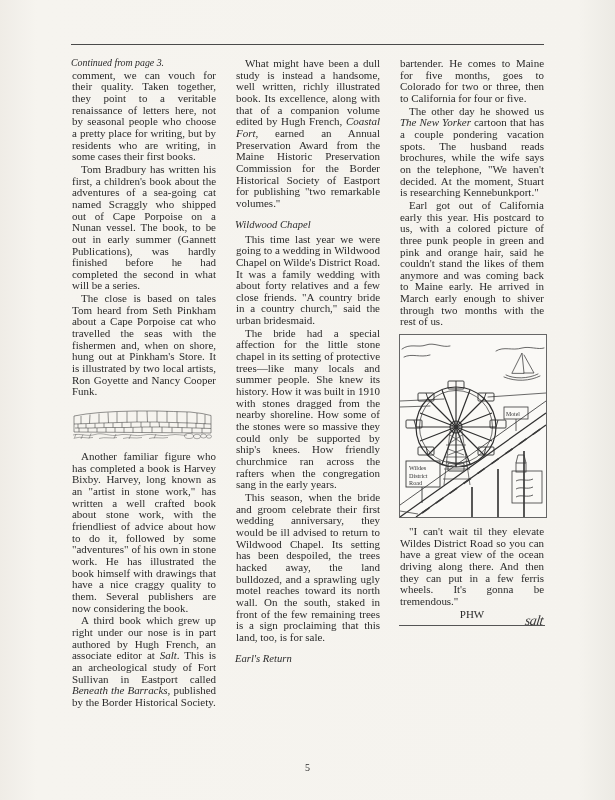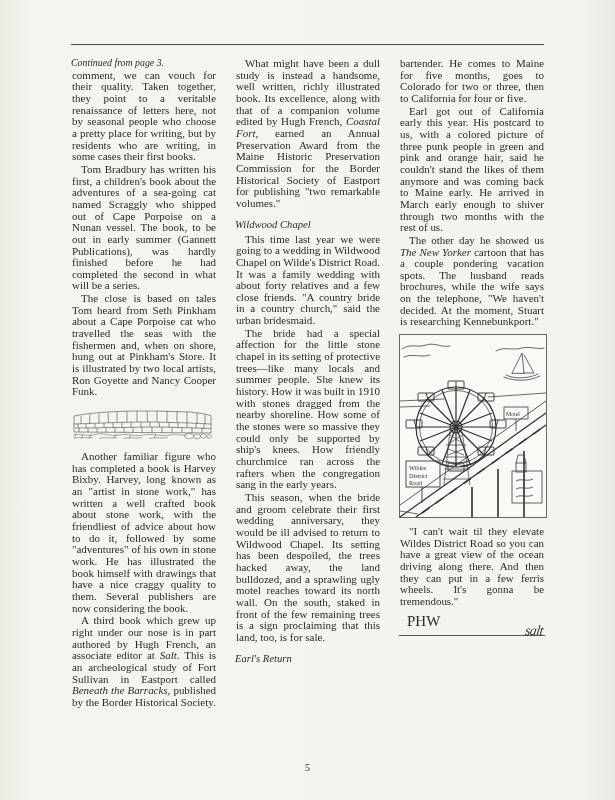--- a/index.html
+++ b/index.html
@@ -67,24 +67,24 @@
   }
   h3.subhead {
     font-style: italic;
     font-weight: normal;
     font-size: 10.6px;
     line-height: 12px;
     margin: 9px 0 3px 0;
     text-align: left;
   }
   .byline {
-    text-align: left;
-    font-size: 15px;
+    text-align: center;
+    font-size: 11px;
     line-height: 11.65px;
-    margin: 8px;
+    margin: 0;
   }
   .end-rule {
     margin-top: 5px;
     width: 146px;
     height: 0;
     border-top: 1.1px solid #555;
     position: relative;
   }
   .salt-mark {
     position: absolute;
@@ -175,22 +175,22 @@
         <p class="indent">This time last year we were going to a wedding in Wildwood Chapel on Wilde's District Road. It was a family wedding with about forty relatives and a few close friends. "A country bride in a country church," said the urban bridesmaid.</p>
         <p class="indent">The bride had a special affection for the little stone chapel in its setting of protective trees—like many locals and summer people. She knew its history. How it was built in 1910 with stones dragged from the nearby shoreline. How some of the stones were so massive they could only be supported by ship's knees. How friendly churchmice ran across the rafters when the congregation sang in the early years.</p>
         <p class="indent">This season, when the bride and groom celebrate their first wedding anniversary, they would be ill advised to return to Wildwood Chapel. Its setting has been despoiled, the trees hacked away, the land bulldozed, and a sprawling ugly motel reaches toward its north wall. On the south, staked in front of the few remaining trees is a sign proclaiming that this land, too, is for sale.</p>
 
         <h3 class="subhead">Earl's Return</h3>
 
       </div>
 
       <div class="col">
         <p class="noindent">bartender. He comes to Maine for five months, goes to Colorado for two or three, then to California for four or five.</p>
+        <p class="indent">The other day he showed us <span class="italic">The New Yorker</span> cartoon that has a couple pondering vacation spots. The husband reads brochures, while the wife says on the telephone, "We haven't decided. At the moment, Stuart is researching Kennebunkport."</p>
         <p class="indent">Earl got out of California early this year. His postcard to us, with a colored picture of three punk people in green and pink and orange hair, said he couldn't stand the likes of them anymore and was coming back to Maine early. He arrived in March early enough to shiver through two months with the rest of us.</p>
-        <p class="indent">The other day he showed us <span class="italic">The New Yorker</span> cartoon that has a couple pondering vacation spots. The husband reads brochures, while the wife says on the telephone, "We haven't decided. At the moment, Stuart is researching Kennebunkport."</p>
 
         <div class="figwrap">
           <svg class="ferris" viewBox="0 0 146 182">
             <rect x="0" y="0" width="146" height="182" fill="#faf9f6"></rect>
             <g fill="none" stroke="#444" stroke-width="0.8" stroke-linecap="round">
 
               <path d="M2,14 C10,8 18,13 26,10 C34,7 42,13 50,11"></path>
               <path d="M4,22 C12,18 20,23 30,20"></path>
               <path d="M96,16 C104,11 112,16 122,13 C130,11 138,15 144,13"></path>
 

